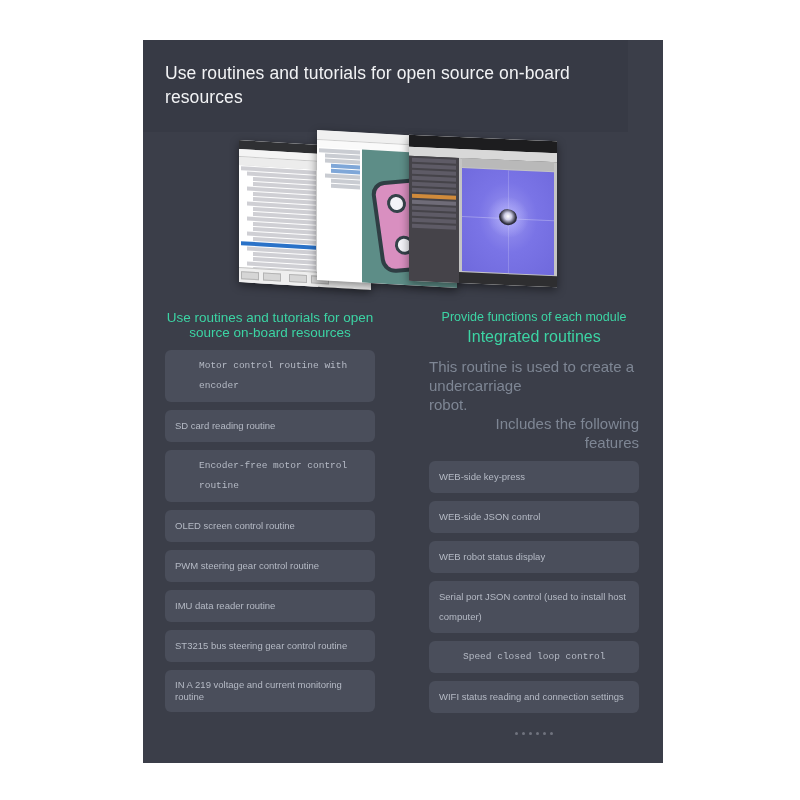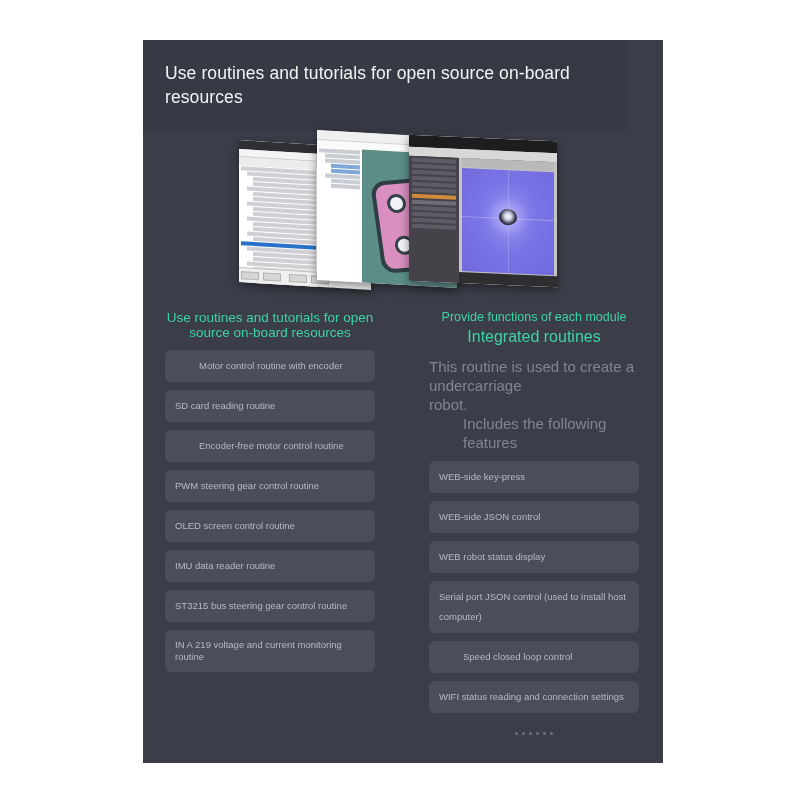--- a/index.html
+++ b/index.html
@@ -146,36 +146,36 @@
   }
   .col-head .small { display: block; font-size: 12.5px; line-height: 14px; }
   .col-head .big   { display: block; font-size: 16px;  line-height: 20px; margin-top: 3px; }
 
   .col-desc {
     color: #7e8694;
     font-size: 15px;
     line-height: 19px;
     margin: 2px 0 9px 0;
   }
-  .col-desc .indent { display:inline-block; padding-left: 34px; }
+  .col-desc .indent { display:inline-block; padding-left: 34px; text-align: right; }
 
   .feature {
     background: #4a4e5b;
     border-radius: 6px;
     color: #b5bac5;
     font-size: 9.5px;
     line-height: 20px;
     padding: 6px 10px;
     margin-bottom: 8px;
     box-sizing: border-box;
     min-height: 32px;
   }
   .feature.center  { }
   .feature.tight   { line-height: 12px; padding-top: 9px; padding-bottom: 9px; }
-  .feature.indent  { padding-left: 34px; }
+  .feature.indent  { padding-left: 34px; font-family: Liberation Mono, monospace; }
 
   .dots {
     margin-top: 6px;
     text-align: center;
     letter-spacing: 3px;
   }
   .dot {
     display: inline-block;
     width: 3px; height: 3px;
     border-radius: 50%;
@@ -308,24 +308,24 @@
         <div class="feature indent">
           <span>Motor control routine with encoder</span>
         </div>
         <div class="feature center">
           <span>SD card reading routine</span>
         </div>
         <div class="feature indent">
           <span>Encoder-free motor control routine</span>
         </div>
         <div class="feature center">
+          <span>OLED screen control routine</span>
+        </div>
+        <div class="feature center">
           <span>PWM steering gear control routine</span>
-        </div>
-        <div class="feature center">
-          <span>OLED screen control routine</span>
         </div>
         <div class="feature center">
           <span>IMU data reader routine</span>
         </div>
         <div class="feature">
           <span>ST3215 bus steering gear control routine</span>
         </div>
         <div class="feature tight">
           <span>IN A 219 voltage and current monitoring routine</span>
         </div>

